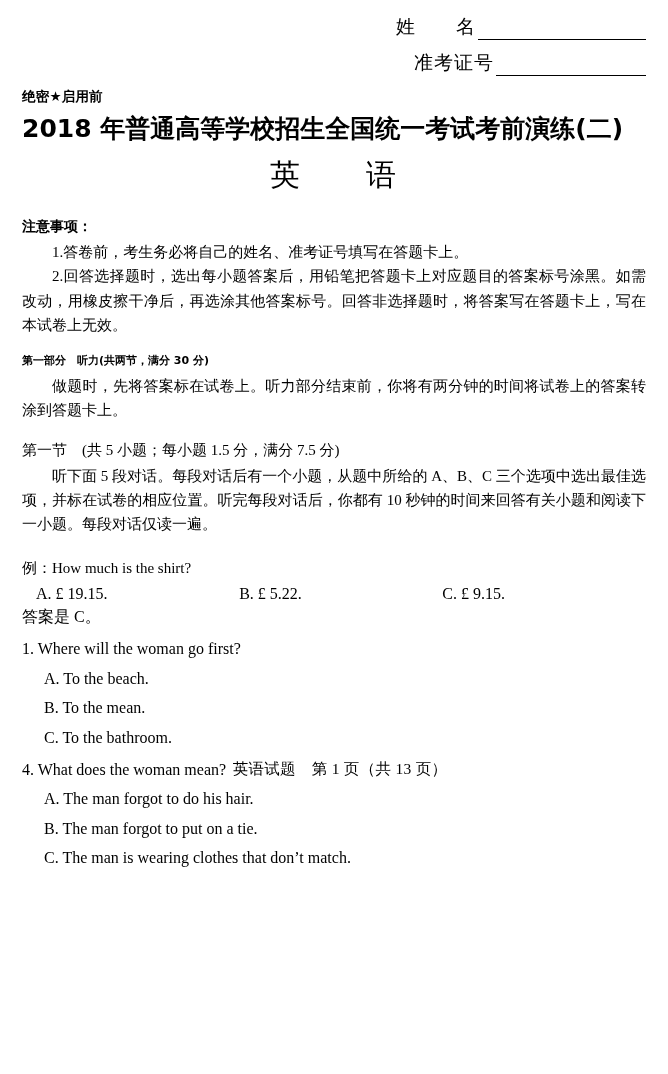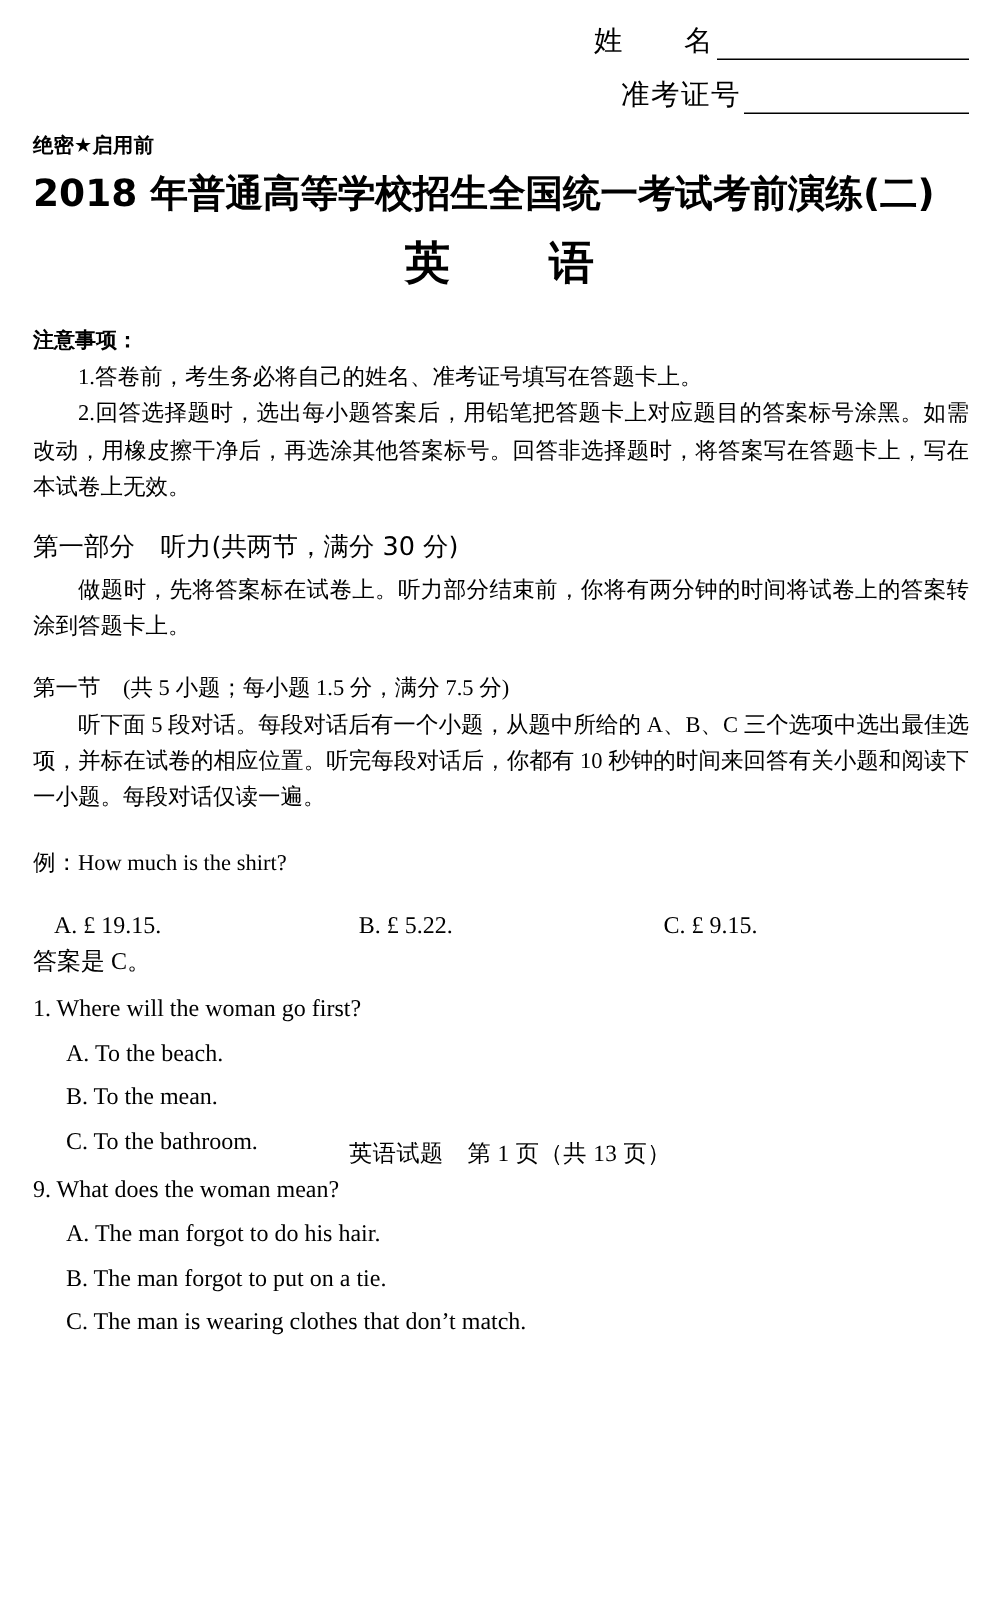--- a/index.html
+++ b/index.html
@@ -62,21 +62,21 @@
     font-family: "DejaVu Sans", sans-serif;
     font-weight: bold;
     font-size: 25px;
     letter-spacing: 0px;
     margin: 6px 0 10px 0;
     white-space: nowrap;
   }
   .subject {
     text-align: center;
     font-family: "DejaVu Serif", serif;
-    font-weight: bold;
+    font-weight: normal;
     font-size: 30px;
     letter-spacing: 2px;
     margin: 10px 0 22px 0;
     white-space: pre;
   }
 
   
   .sec-head {
     font-family: "DejaVu Sans", sans-serif;
     font-weight: bold;
@@ -87,38 +87,38 @@
     font-size: 15px;
     line-height: 1.62;
     margin: 0;
     text-align: justify;
     text-justify: inter-ideograph;
   }
   p.indent2 { text-indent: 2em; font-family: Liberation Serif, serif; }
 
   .part-head {
     font-family: "DejaVu Sans", sans-serif;
-    font-weight: normal;
-    font-size: 17px;
+    font-weight: bold;
+    font-size: 11px;
     margin: 16px 0 6px 0;
   }
   .sec-label {
     font-size: 15px;
     margin: 18px 0 4px 0;
   }
 
   .example {
     font-size: 15px;
     margin: 20px 0 0 0;
     line-height: 1.5;
   }
   .opt-row {
     display: flex;
     font-size: 16px;
-    margin-top: 22px;
+    margin-top: 6px;
     padding-left: 14px;
   }
   .opt-row .o {
     width: 33.3%;
   }
   .answer-is {
     font-size: 16px;
     margin: 4px 0 0 0;
   }
 
@@ -183,19 +183,19 @@
     <span class="o">B. £ 5.22.</span>
     <span class="o">C. £ 9.15.</span>
   </div>
   <p class="answer-is">答案是 C。</p>
 
   <p class="q">1. Where will the woman go first?</p>
   <p class="q-opt">A. To the beach.</p>
   <p class="q-opt">B. To the mean.</p>
   <p class="q-opt">C. To the bathroom.</p>
 
-  <p class="q">9. What does the woman mean?</p>
+  <p class="q">4. What does the woman mean?</p>
   <p class="q-opt">A. The man forgot to do his hair.</p>
   <p class="q-opt">B. The man forgot to put on a tie.</p>
   <p class="q-opt">C. The man is wearing clothes that don’t match.</p>
 
   <div class="footer">英语试题　第 1 页（共 13 页）</div>
 </div>
 
 </body></html>

